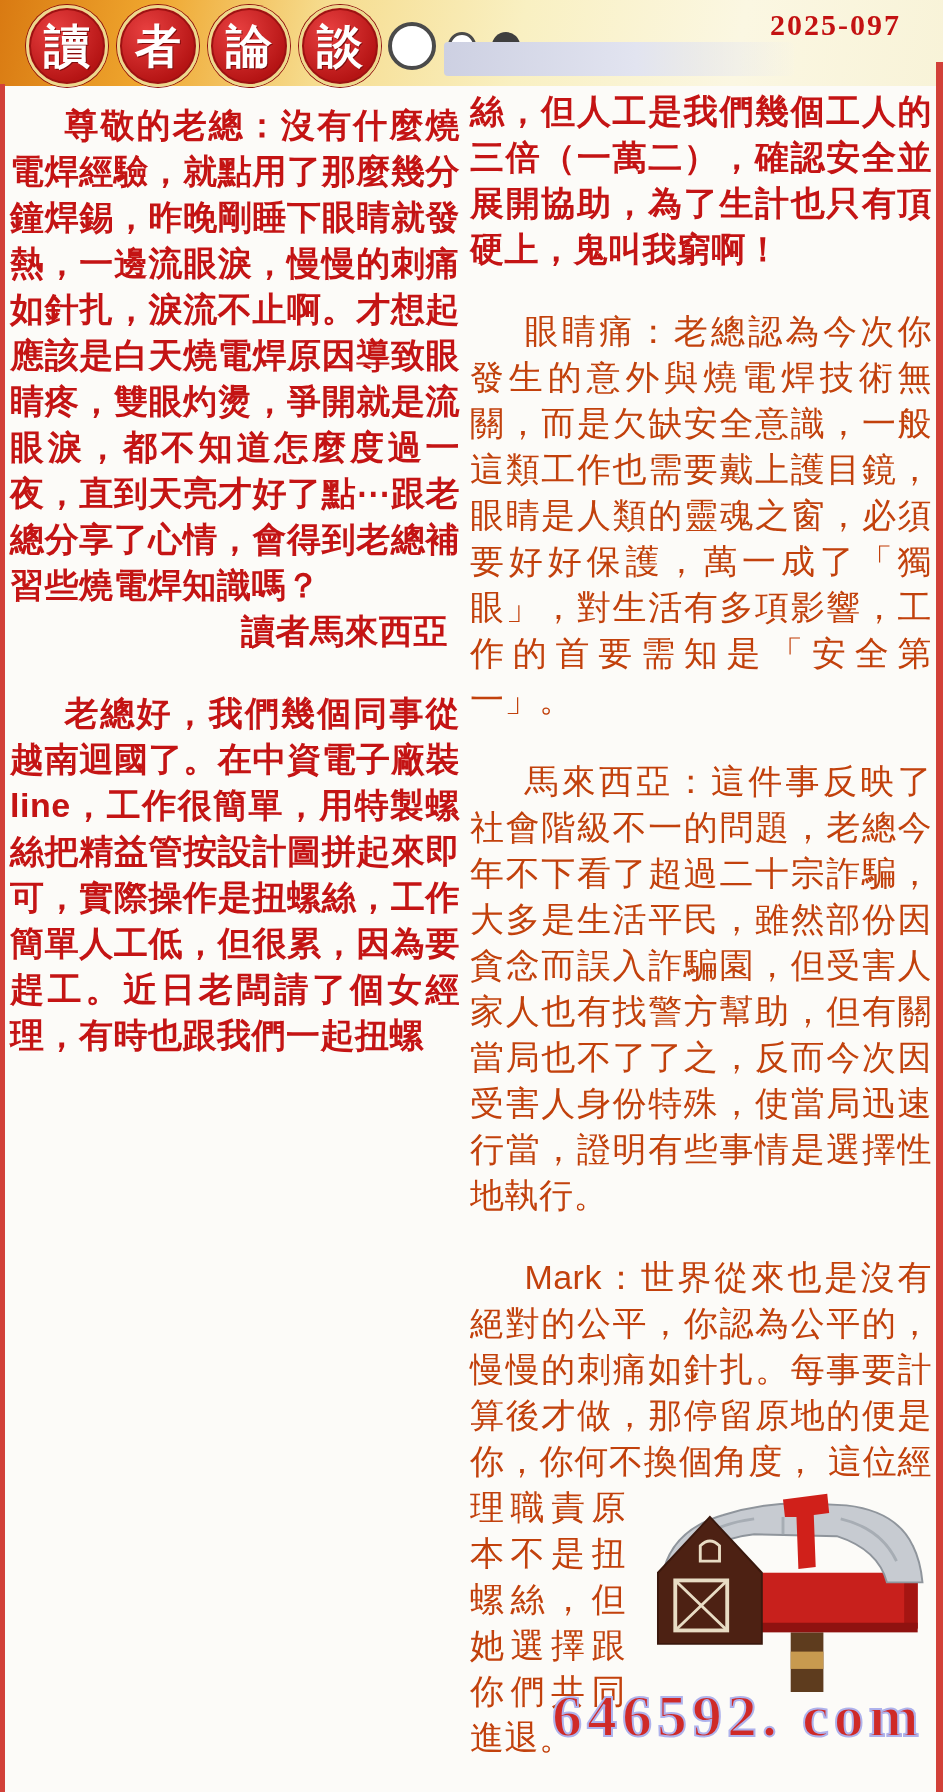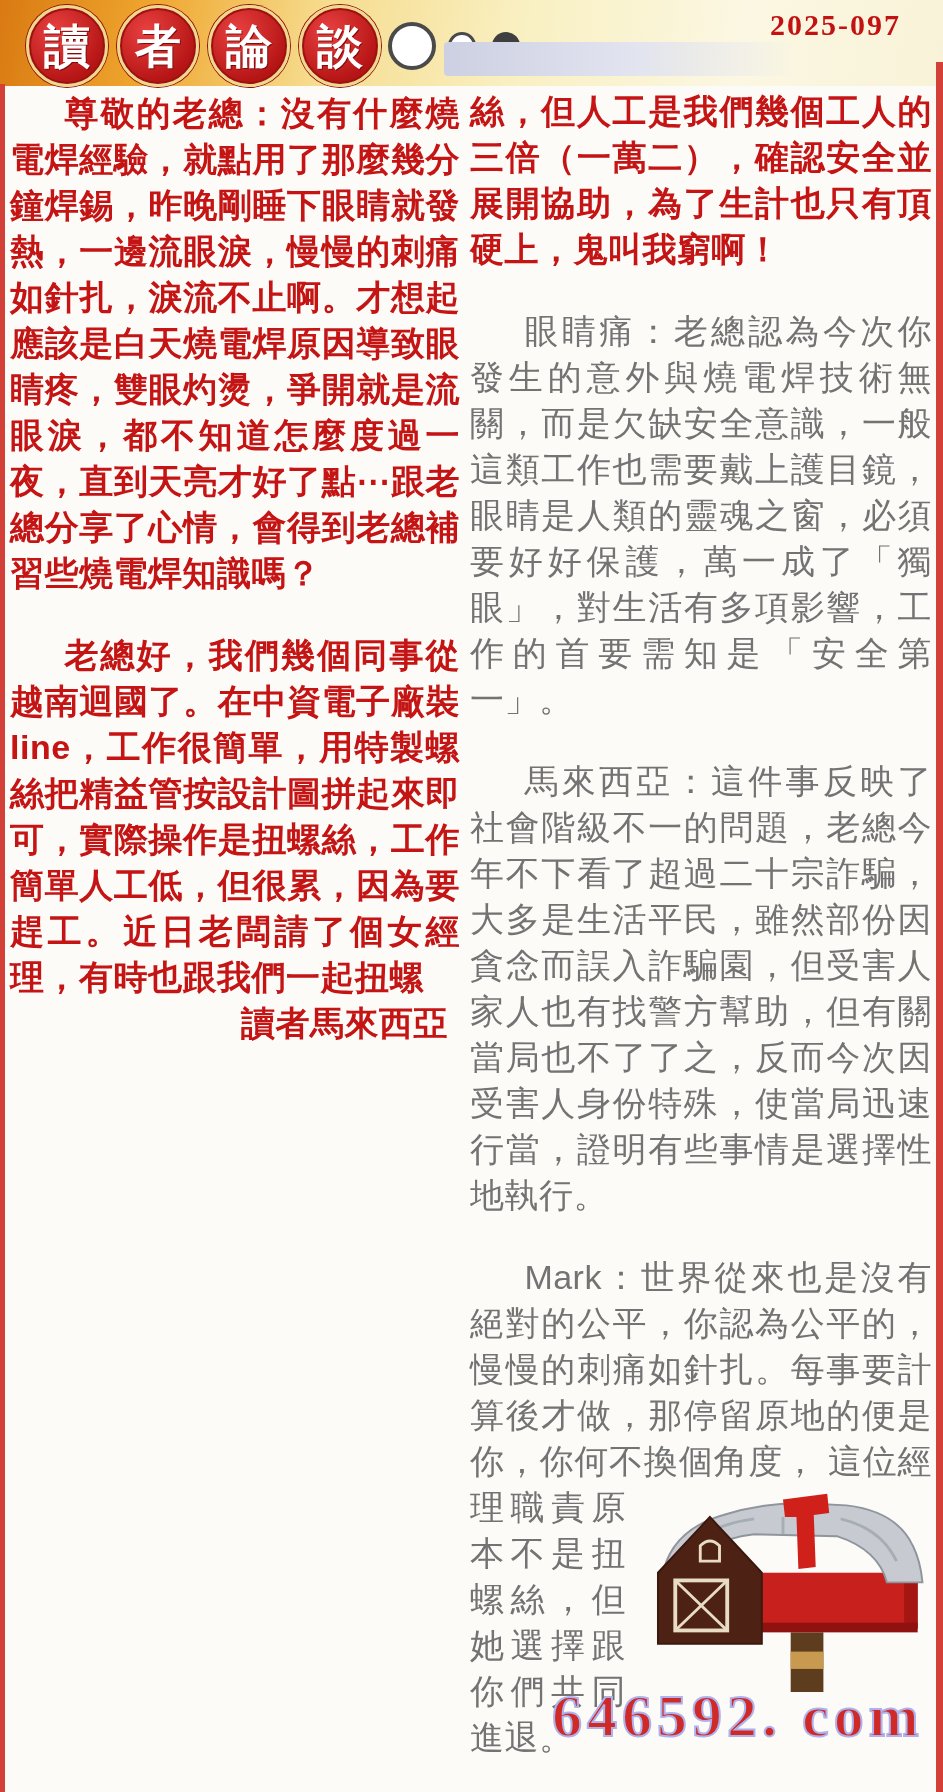--- a/index.html
+++ b/index.html
@@ -27,25 +27,25 @@
   .dot-sm{left:448px;top:32px;width:22px;height:22px;border:3px solid #4a4a4a;}
   .dot-filled{left:492px;top:32px;width:28px;height:28px;background:#3f3f3f;}
   .strip{position:absolute;left:444px;top:42px;width:350px;height:34px;border-radius:4px;
     background:linear-gradient(to right,#cdd0e2 0%,#e2e4f0 55%,rgba(238,240,248,0.05) 100%);}
   .issue{position:absolute;right:42px;top:8px;color:#c31212;font-weight:bold;
     font-size:30px;font-family:"Liberation Serif",serif;letter-spacing:2px;}
 
   
   .col{position:absolute;top:90px;font-size:34px;line-height:46px;
     letter-spacing:0.5px;text-align:justify;}
-  .col-left{left:10px;width:450px;}
+  .col-left{left:10px;width:450px;margin-top:12px;}
   .col-right{left:470px;top:88px;width:462px;}
   .col p{margin:0;}
   .red{color:#c41414;font-weight:bold;}
-  .black{color:#737373;font-weight:normal;}
+  .black{color:#c2410c;font-weight:normal;}
   .indent{text-indent:1.6em;}
   .sig{text-align:right;padding-right:12px;}
   .gap{margin-top:36px !important;}
 
   
   .mailbox-float{float:right;width:298px;height:202px;margin:6px 0 0 8px;}
   .mailbox-float svg{display:block;width:100%;height:100%;}
 
   
   .watermark{position:absolute;left:552px;top:1682px;z-index:9;
@@ -80,22 +80,22 @@
     <span class="dot dot-sm"></span>
     <span class="dot dot-filled"></span>
     <div class="strip"></div>
     <div class="issue">2025-097</div>
   </header>
 
   <main>
 
     <section class="col col-left">
       <p class="red indent">尊敬的老總：沒有什麼燒電焊經驗，就點用了那麼幾分鐘焊錫，昨晚剛睡下眼睛就發熱，一邊流眼淚，慢慢的刺痛如針扎，淚流不止啊。才想起應該是白天燒電焊原因導致眼睛疼，雙眼灼燙，爭開就是流眼淚，都不知道怎麼度過一夜，直到天亮才好了點⋯跟老總分享了心情，會得到老總補習些燒電焊知識嗎？</p>
+      <p class="red sig">讀者馬來西亞</p>
       <p class="red indent gap">老總好，我們幾個同事從越南迴國了。在中資電子廠裝line，工作很簡單，用特製螺絲把精益管按設計圖拼起來即可，實際操作是扭螺絲，工作簡單人工低，但很累，因為要趕工。近日老闆請了個女經理，有時也跟我們一起扭螺</p>
-      <p class="red sig">讀者馬來西亞</p>
     </section>
 
     <section class="col col-right">
       <p class="red">絲，但人工是我們幾個工人的三倍（一萬二），確認安全並展開協助，為了生計也只有頂硬上，鬼叫我窮啊！</p>
       <p class="black indent gap">眼睛痛：老總認為今次你發生的意外與燒電焊技術無關，而是欠缺安全意識，一般這類工作也需要戴上護目鏡，眼睛是人類的靈魂之窗，必須要好好保護，萬一成了「獨眼」，對生活有多項影響，工作的首要需知是「安全第一」。</p>
       <p class="black indent gap">馬來西亞：這件事反映了社會階級不一的問題，老總今年不下看了超過二十宗詐騙，大多是生活平民，雖然部份因貪念而誤入詐騙園，但受害人家人也有找警方幫助，但有關當局也不了了之，反而今次因受害人身份特殊，使當局迅速行當，證明有些事情是選擇性地執行。</p>
       <p class="black indent gap">
         <span>Mark：世界從來也是沒有絕對的公平，你認為公平的，慢慢的刺痛如針扎。每事要計算後才做，那停留原地的便是你，你何不換個角度，</span>
         <span class="mailbox-float">
           <svg viewBox="0 0 300 210" xmlns="http://www.w3.org/2000/svg">

